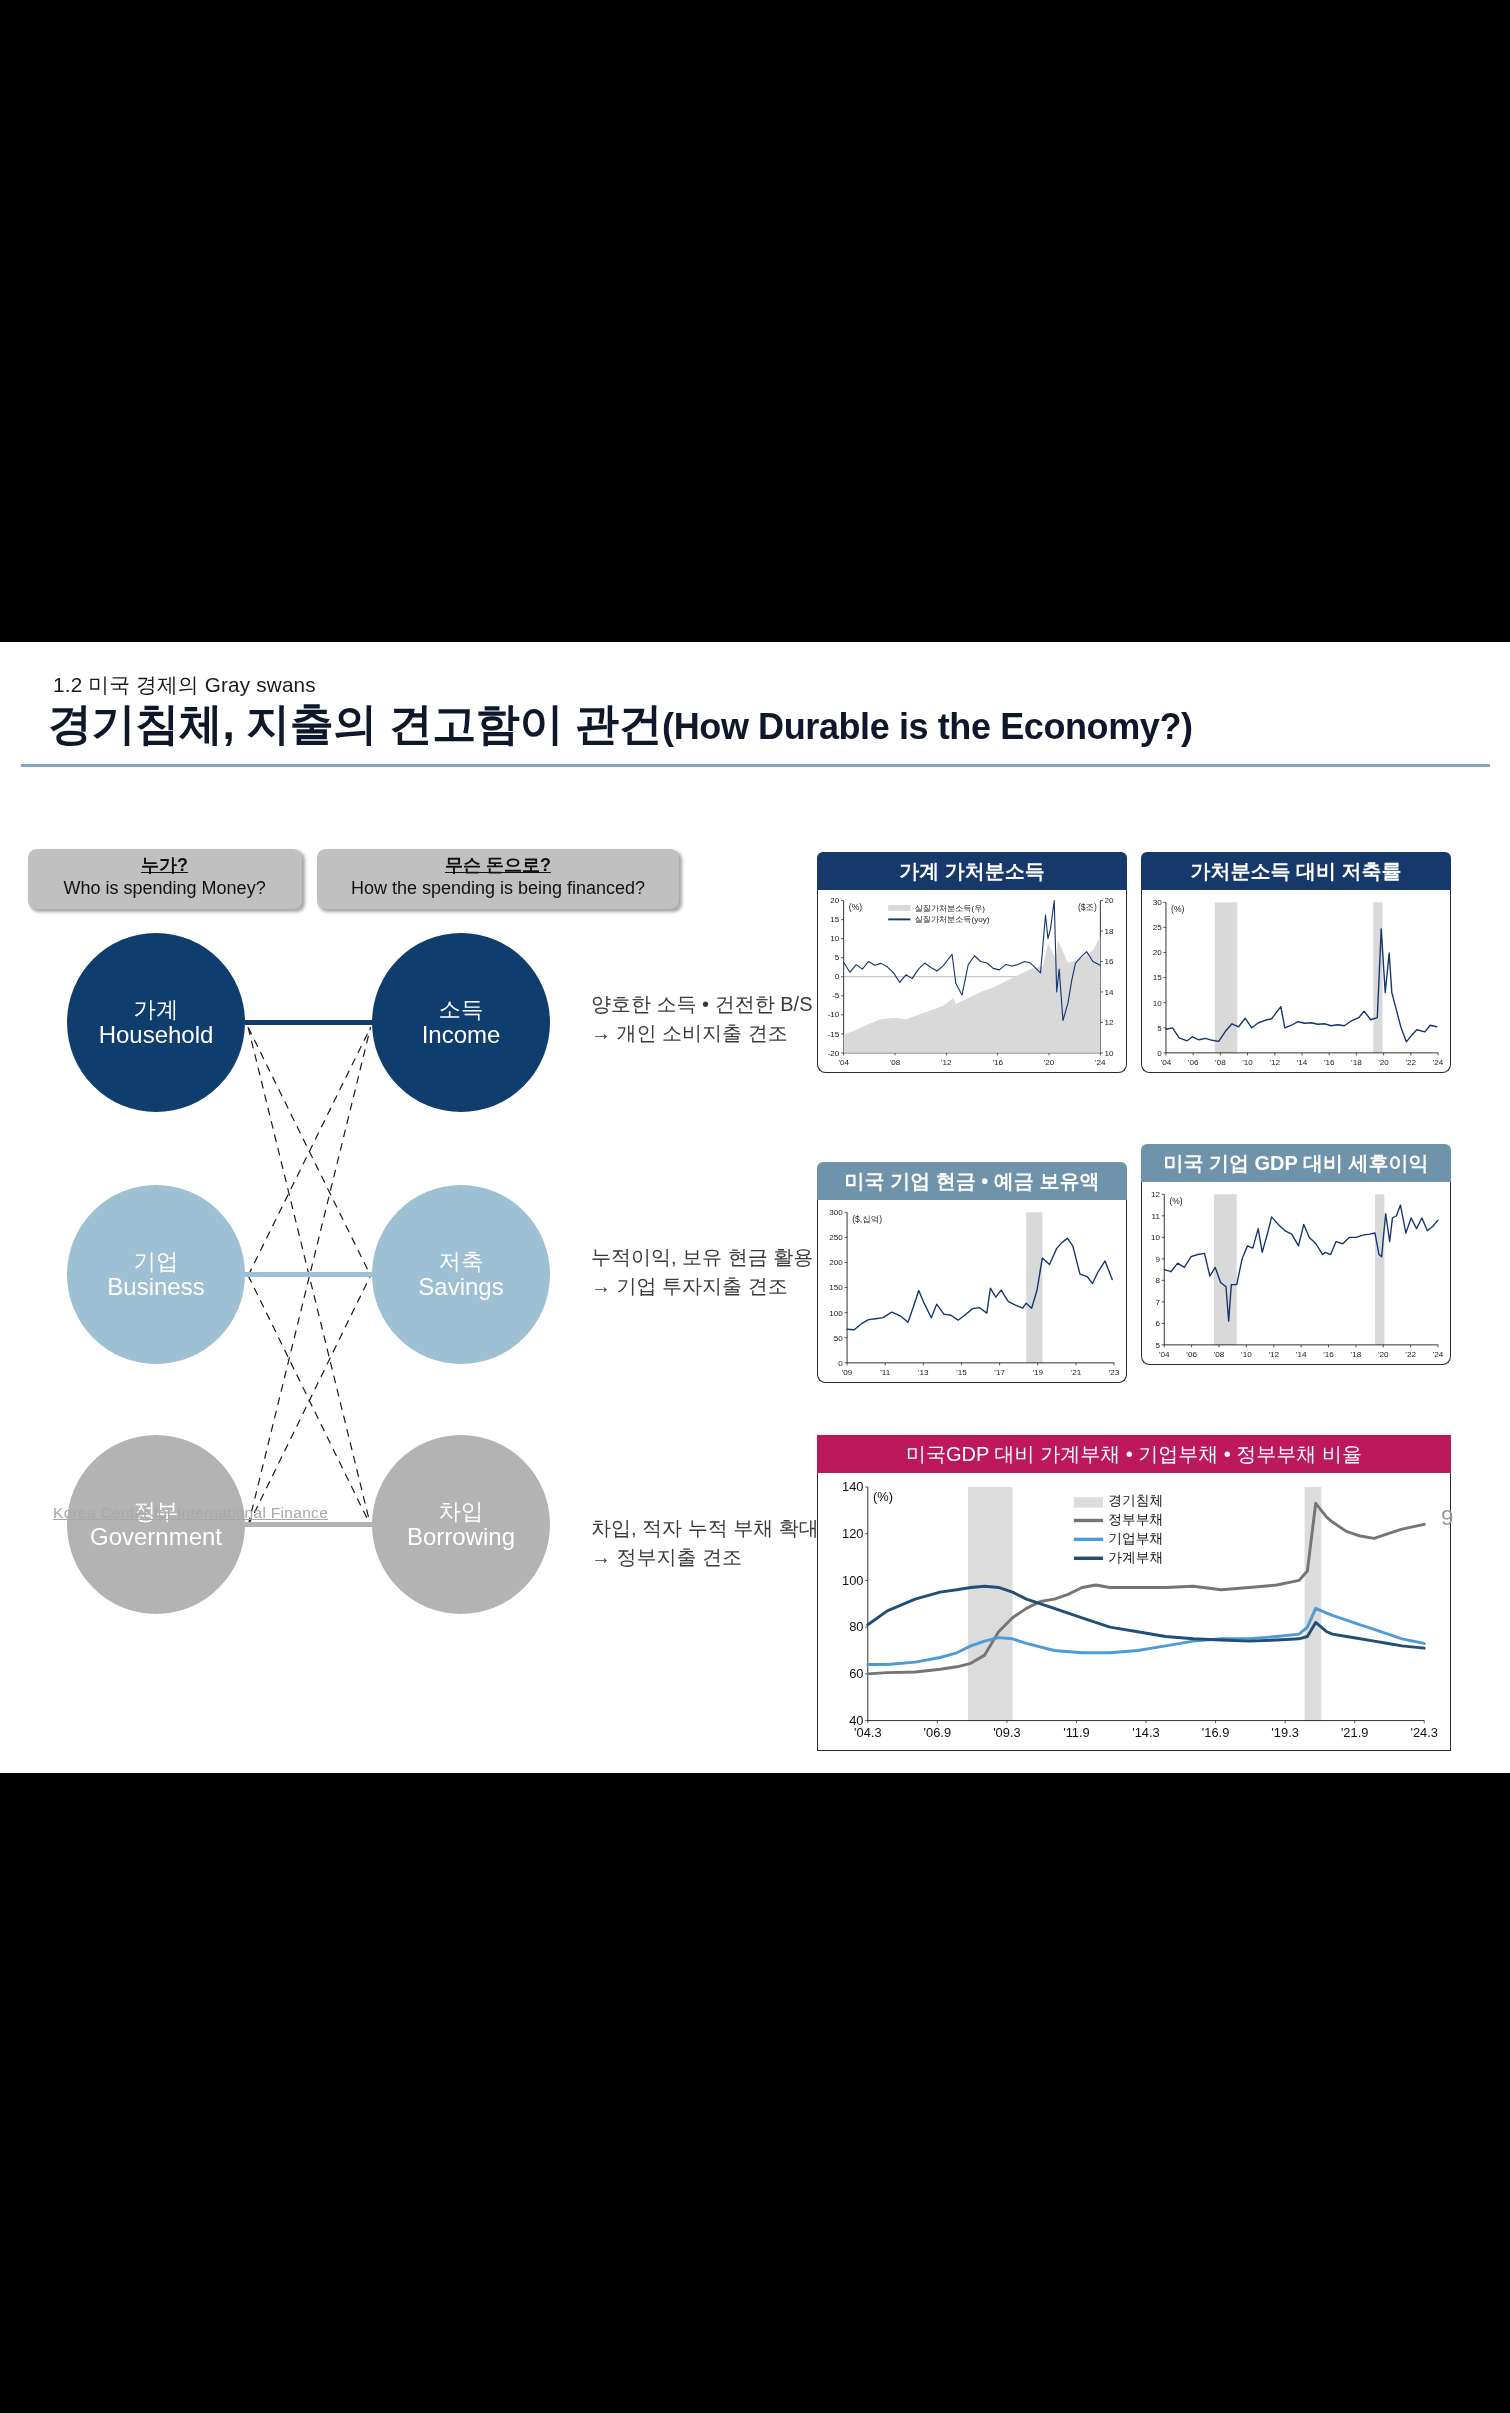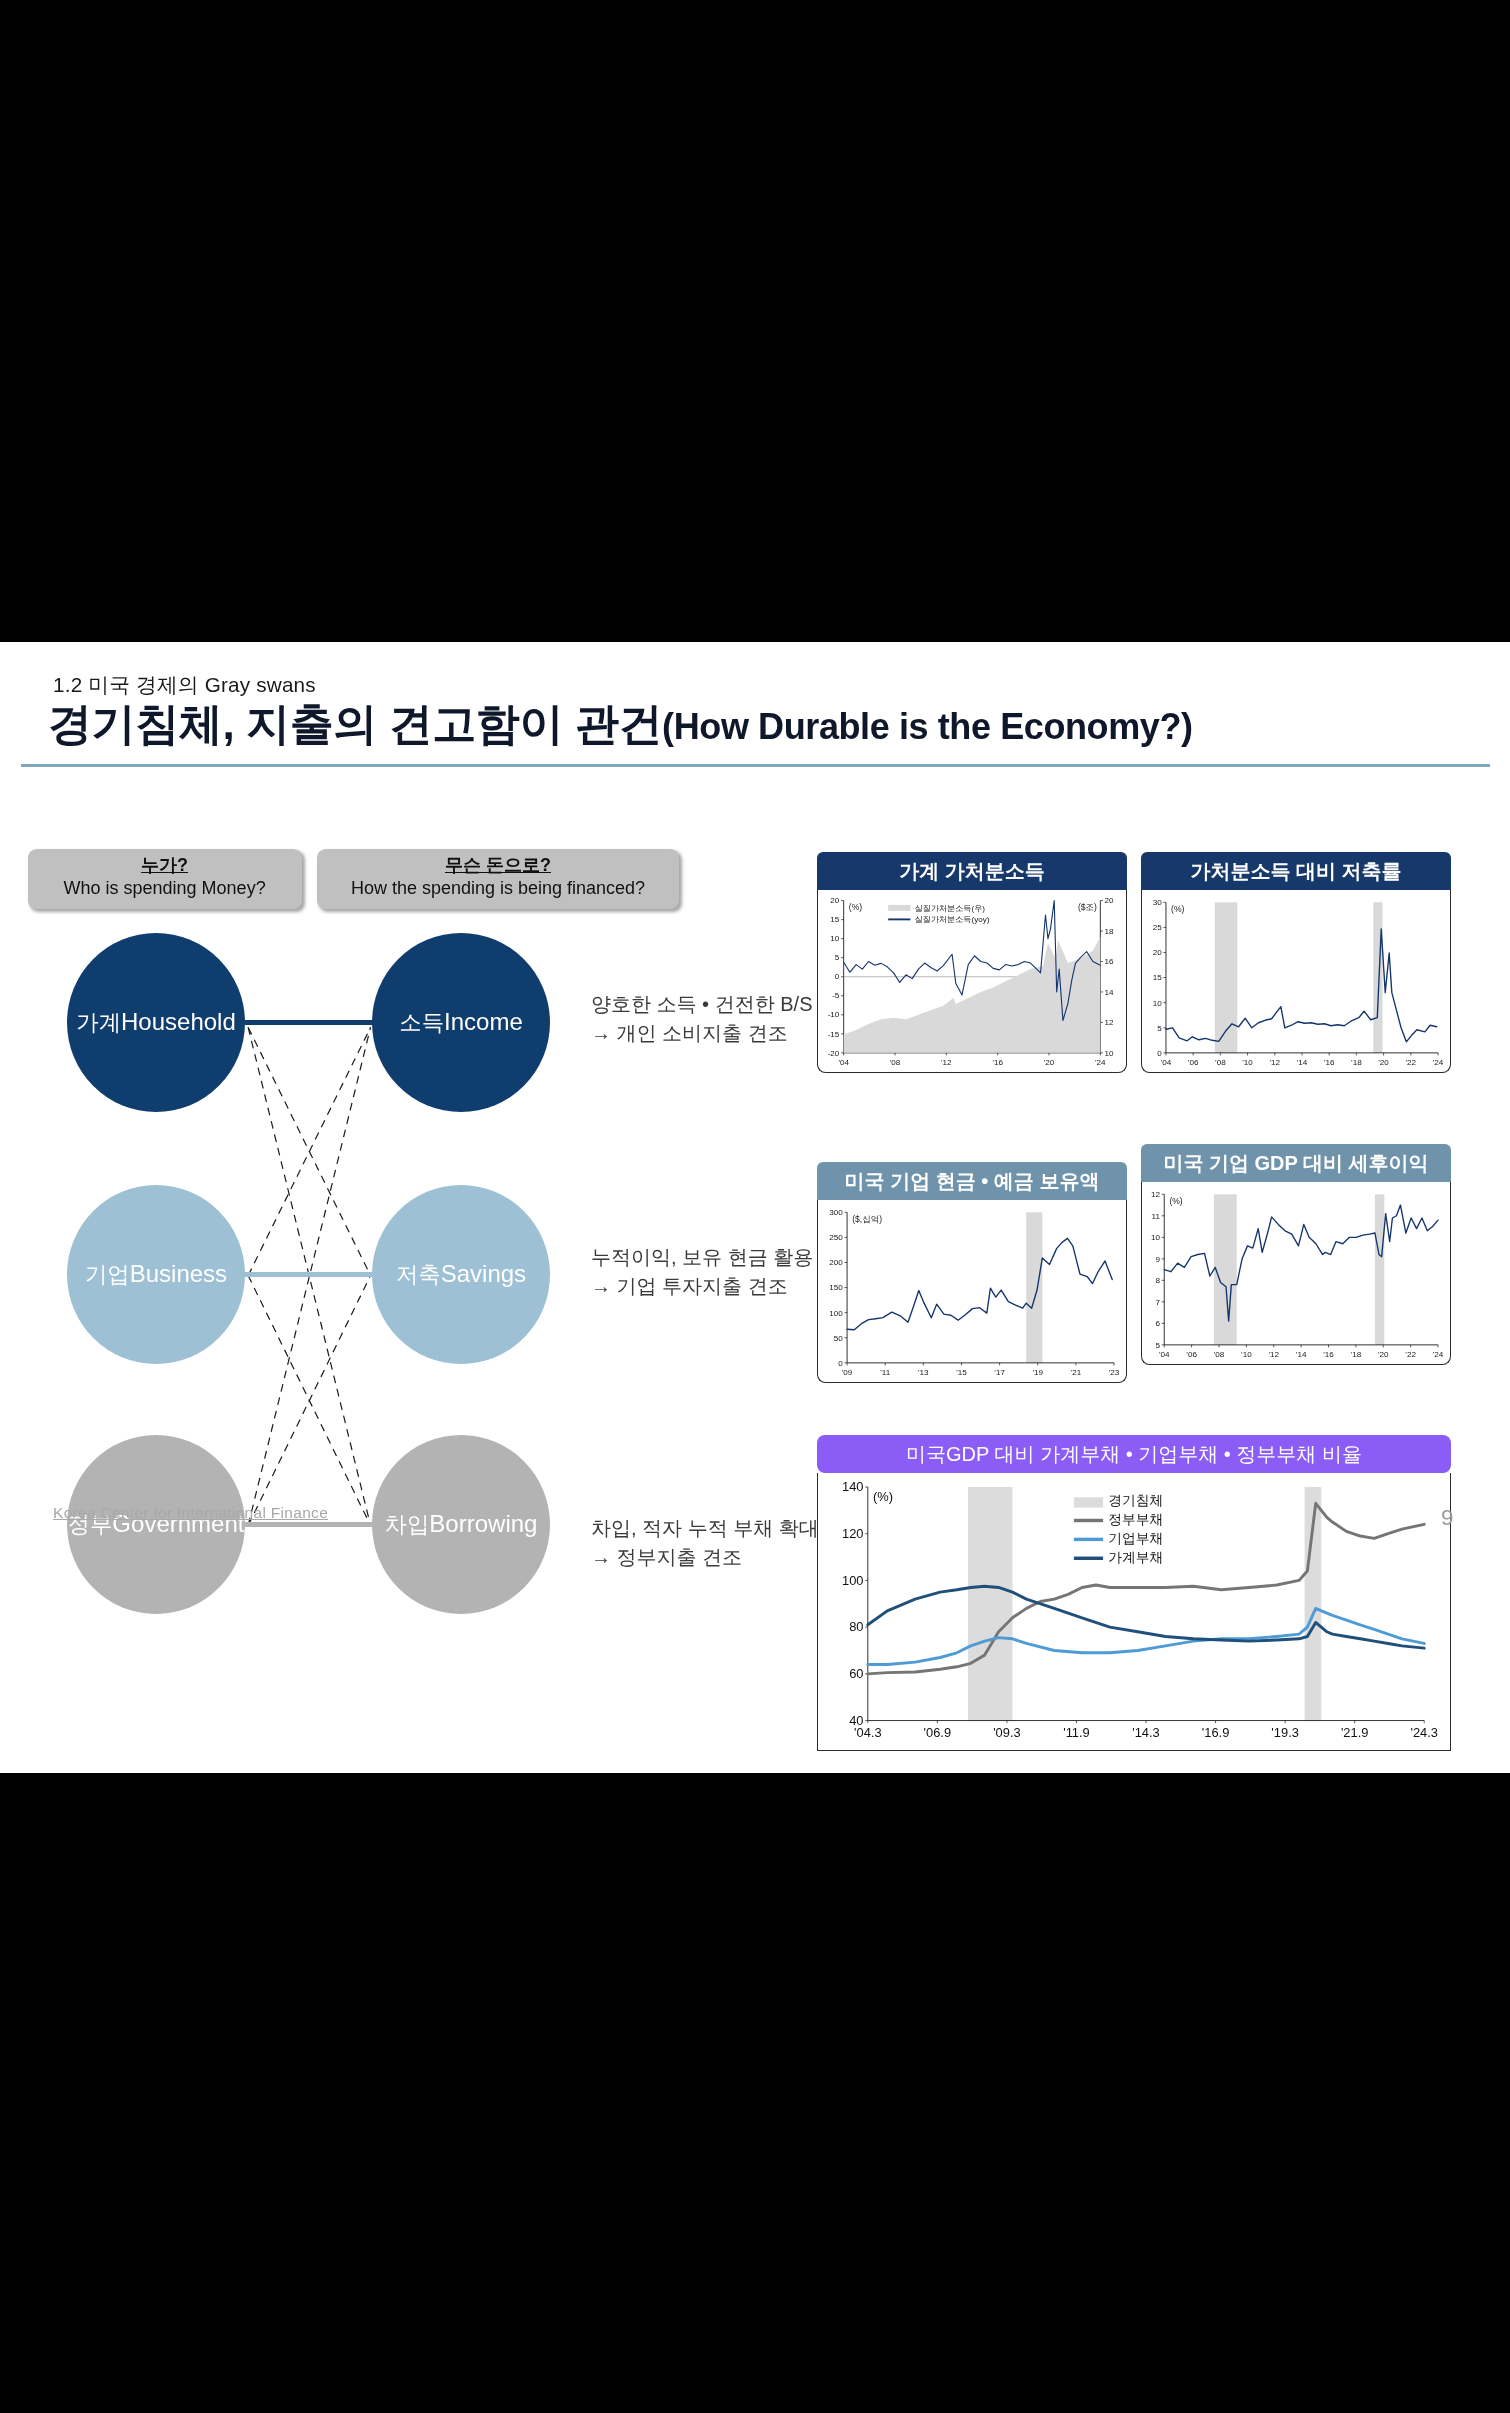--- a/index.html
+++ b/index.html
@@ -47,21 +47,21 @@
   }
   .callout .en {
     display: block; font-size: 18px; color: #111; line-height: 1.3;
   }
   #callout-who  { left: 27.6px;  top: 207px; width: 274px; height: 60px; }
   #callout-how  { left: 317px; top: 207px; width: 362px; height: 60px; }
 
   .node {
     position: absolute;
     border-radius: 50%;
-    display: flex; flex-direction: row;
+    display: flex; flex-direction: column;
     align-items: center; justify-content: center;
     color: #ffffff; text-align: center; line-height: 1.12;
   }
   .node .ko { font-size: 22.4px; }
   .node .en { font-size: 24px; }
   .node.navy { background: #0f3d6e; }
   .node.blue { background: #9dc0d4; }
   .node.gray { background: #b3b3b3; }
 
   #node-household  { left: 67px;  top: 291px; width: 178px; height: 179px; }
@@ -88,21 +88,21 @@
   
   .panel { position: absolute; }
   .panel-head {
     width: 100%; height: 38px;
     display: flex; align-items: center; justify-content: center;
     color: #ffffff; font-weight: bold; font-size: 20px;
     border-radius: 6px 6px 0 0;
   }
   .panel-head.navy { background: #16386b; }
   .panel-head.steel { background: #6e93ab; }
-  .panel-head.gray { background: #8b5cf6; border-radius: 8px; font-weight: normal; text-align: center; }
+  .panel-head.gray { background: #be185d; border-radius: 0; font-weight: normal; text-align: center; }
   .panel-body {
     background: #ffffff;
     border: 0.9px solid #2b2b2b;
     border-top: none;
     position: relative;
   }
   .panel.rounded .panel-body { border-radius: 0 0 8.6px 8.6px; }
 
   #panel-income   { left: 817px;  top: 210px; width: 310px; }
   #panel-savings  { left: 1141px; top: 210px; width: 310px; }

